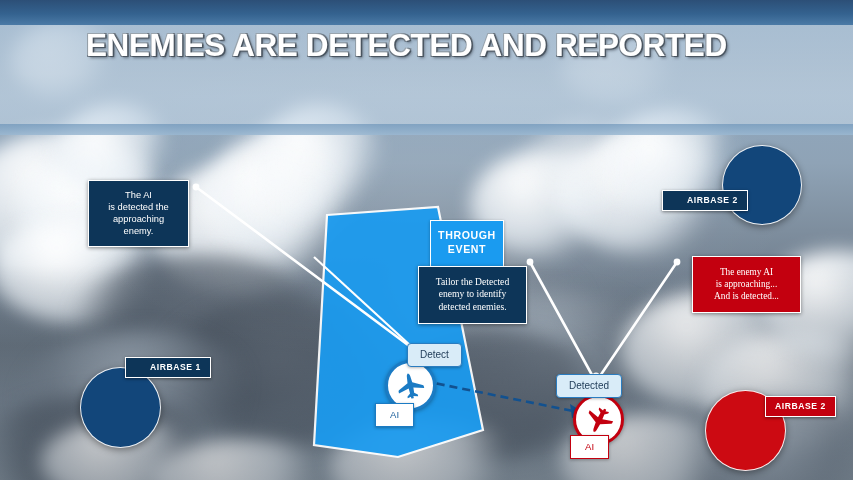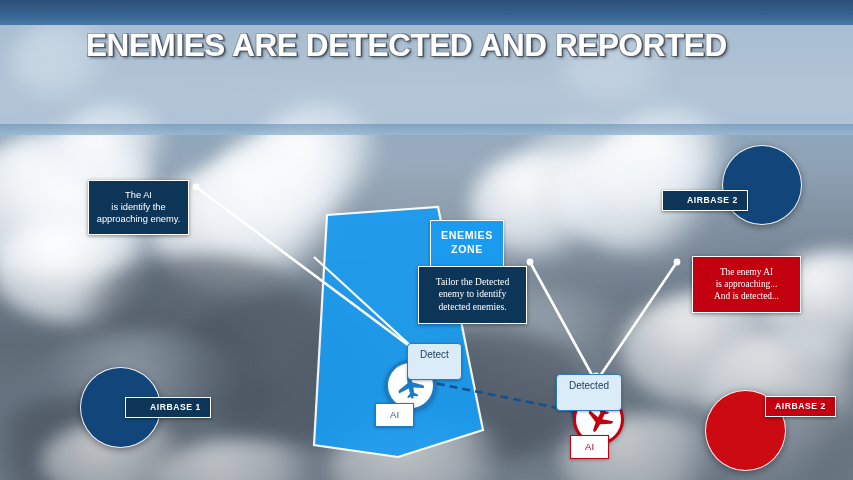--- a/index.html
+++ b/index.html
@@ -77,35 +77,35 @@
   .box-red{
     background:#c3000f;border:1.6px solid #ffffff;color:#ffffff;
     box-shadow:0 1px 4px rgba(0,0,0,.45);
     font-family:Liberation Serif, serif;
   }
   .box-zone{
     background:#1a9bf0;border:1.6px solid #ffffff;color:#ffffff;
     box-shadow:0 1px 3px rgba(0,0,0,.30);
   }
 
-  #callout-ai-detecting{left:88px;top:180px;width:101px;padding:8px 5px 9px;font-size:9.3px;}
+  #callout-ai-detecting{left:88px;top:180px;width:101px;padding:8px 17px 9px;font-size:9.3px;}
   #callout-tailor{left:418px;top:266px;width:109px;padding:9px 6px 10px;font-size:9.6px;font-family:Liberation Serif, serif;}
   #callout-enemy{left:692px;top:256px;width:109px;padding:9px 5px 10px;font-size:9.3px;}
   #label-patrol-zone{left:430px;top:220px;width:74px;padding:8px 4px 9px;font-size:10.6px;font-weight:bold;letter-spacing:.6px;}
 
   
   .tag{
     position:absolute;box-sizing:border-box;text-align:center;
     font-size:8.6px;font-weight:bold;letter-spacing:.55px;
     padding:4px 9px 5px;color:#ffffff;
     box-shadow:0 1px 3px rgba(0,0,0,.45);
   }
   .tag-navy{background:#0d3558;border:1.5px solid #ffffff;padding-left:24px;}
   .tag-red{background:#c3000f;border:1.5px solid #ffffff;}
-  #tag-airbase-1{left:125px;top:357px;margin-top:40px;}
+  #tag-airbase-1{left:125px;top:357px;}
   #tag-airbase-2{left:662px;top:190px;}
   #tag-airbase-4{left:765px;top:396px;}
 
   
   .circle{position:absolute;border-radius:50%;}
   .circle-navy{background:#12467a;border:1.6px solid rgba(255,255,255,.92);box-shadow:0 2px 7px rgba(0,0,0,.40);}
   .circle-red{background:#cc0a12;border:1.6px solid rgba(255,255,255,.92);box-shadow:0 2px 7px rgba(0,0,0,.40);}
   #circle-airbase-1{left:80px;top:367px;width:79px;height:79px;}
   #circle-airbase-2{left:722px;top:145px;width:78px;height:78px;}
   #circle-airbase-4{left:705px;top:390px;width:79px;height:79px;}
@@ -116,21 +116,21 @@
     display:flex;align-items:center;justify-content:center;
     box-shadow:0 1px 4px rgba(0,0,0,.35);
   }
   #unit-friendly{left:385px;top:360px;width:45px;height:45px;border:3px solid #1b7bc4;}
   #unit-enemy{left:573px;top:394px;width:45px;height:45px;border:3px solid #c3000f;}
 
   
   .chip{
     position:absolute;box-sizing:border-box;text-align:right;
     background:#d9ecf8;border:1.6px solid #2a7cc0;border-radius:4px;
-    color:#24405c;font-size:10px;padding:5px 12px 19px;
+    color:#24405c;font-size:10px;padding:5px 12px 6px;
     box-shadow:0 1px 3px rgba(0,0,0,.28);
   }
   #chip-detect{left:407px;top:343px;}
   #chip-detected{left:556px;top:374px;}
 
   
   .plate{
     position:absolute;box-sizing:border-box;text-align:left;
     background:#ffffff;font-size:9.6px;padding:5px 14px 6px;
     box-shadow:0 1px 3px rgba(0,0,0,.30);
@@ -211,27 +211,27 @@
 
   <div class="band-top-edge"></div>
   <div class="band-title"></div>
   <div class="band-bot-edge"></div>
   <div class="title-text">
     <span>ENEMIES ARE DETECTED AND REPORTED</span>
   </div>
 
   <div class="box box-navy" id="callout-ai-detecting">
     <div>The AI</div>
-    <div>is identify the</div>
+    <div>is detected the</div>
     <div>approaching enemy.</div>
   </div>
 
   <div class="box box-zone" id="label-patrol-zone">
-    <div>ENEMIES</div>
-    <div>ZONE</div>
+    <div>THROUGH</div>
+    <div>EVENT</div>
   </div>
 
   <div class="box box-navy" id="callout-tailor">
     <div>Tailor the Detected</div>
     <div>enemy to identify</div>
     <div>detected enemies.</div>
   </div>
 
   <div class="box box-red" id="callout-enemy">
     <div>The enemy AI</div>

